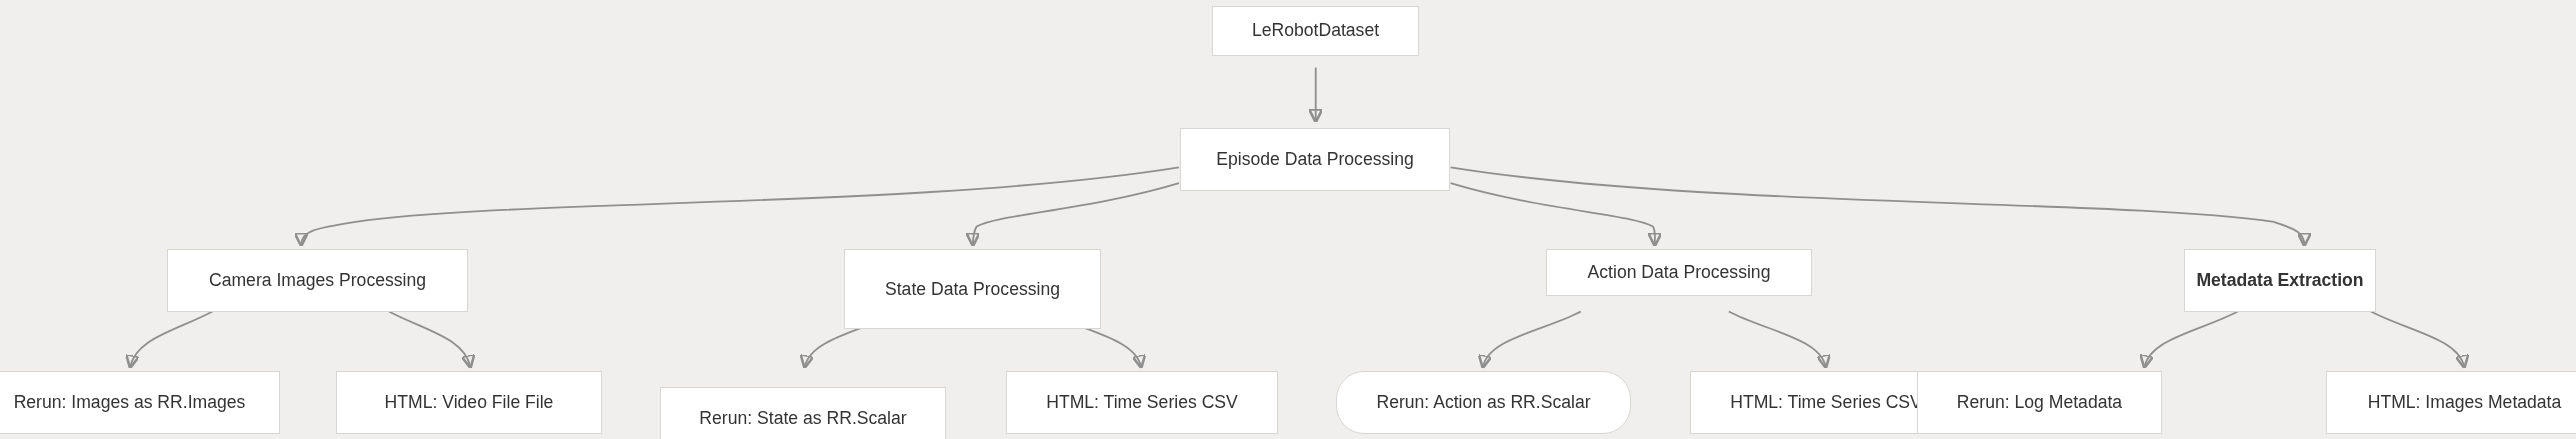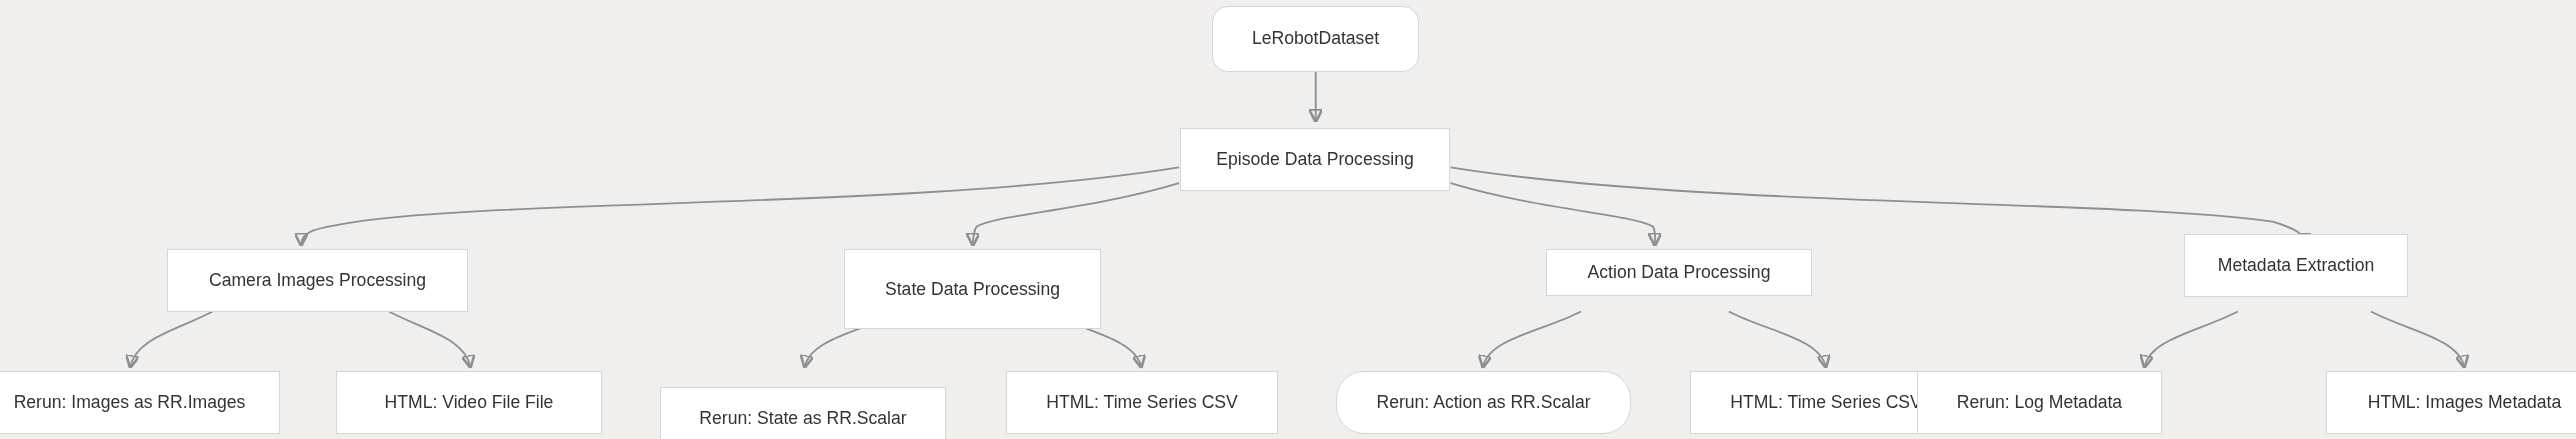--- a/index.html
+++ b/index.html
@@ -44,36 +44,36 @@
         <path d="M 421 337 C 461 358 503 366 509 397" marker-end="url(#arrowhead)"></path>
         <path d="M 975 337 C 935 358 877 366 871 397" marker-end="url(#arrowhead)"></path>
         <path d="M 1131 337 C 1171 358 1229 366 1235 397" marker-end="url(#arrowhead)"></path>
         <path d="M 1711 337 C 1671 358 1611 366 1605 397" marker-end="url(#arrowhead)"></path>
         <path d="M 1871 337 C 1911 358 1970 366 1976 397" marker-end="url(#arrowhead)"></path>
         <path d="M 2422 337 C 2382 358 2327 366 2321 397" marker-end="url(#arrowhead)"></path>
         <path d="M 2566 337 C 2606 358 2661 366 2667 397" marker-end="url(#arrowhead)"></path>
       </g>
   </svg>
   <div id="node-layer">
-      <div class="node" style="left: 1212px; top: 5.5px; width: 207px; height: 66px; border-radius: 16px;">
+      <div class="node" style="left: 1212px; top: 5.5px; width: 207px; height: 50px;">
         <span>LeRobotDataset</span>
       </div>
       <div class="node" style="left: 1180px; top: 128px; width: 270px; height: 63px;">
         <span>Episode Data Processing</span>
       </div>
       <div class="node" style="left: 167px; top: 249px; width: 301px; height: 63px; justify-content: center;">
         <span>Camera Images Processing</span>
       </div>
       <div class="node" style="left: 844px; top: 249px; width: 257px; height: 80px;">
         <span>State Data Processing</span>
       </div>
       <div class="node" style="left: 1546px; top: 249px; width: 266px; height: 47px;">
         <span>Action Data Processing</span>
       </div>
-      <div class="node" style="left: 2184px; top: 234px; width: 224px; height: 63px;">
+      <div class="node" style="left: 2184px; top: 249px; width: 192px; height: 63px; font-weight: bold;">
         <span>Metadata Extraction</span>
       </div>
       <div class="node" style="left: -21px; top: 371px; width: 301px; height: 63px;">
         <span>Rerun: Images as RR.Images</span>
       </div>
       <div class="node" style="left: 336px; top: 371px; width: 266px; height: 63px;">
         <span>HTML: Video File File</span>
       </div>
       <div class="node" style="left: 660px; top: 371px; width: 286px; height: 63px; margin-top: 16px;">
         <span>Rerun: State as RR.Scalar</span>

